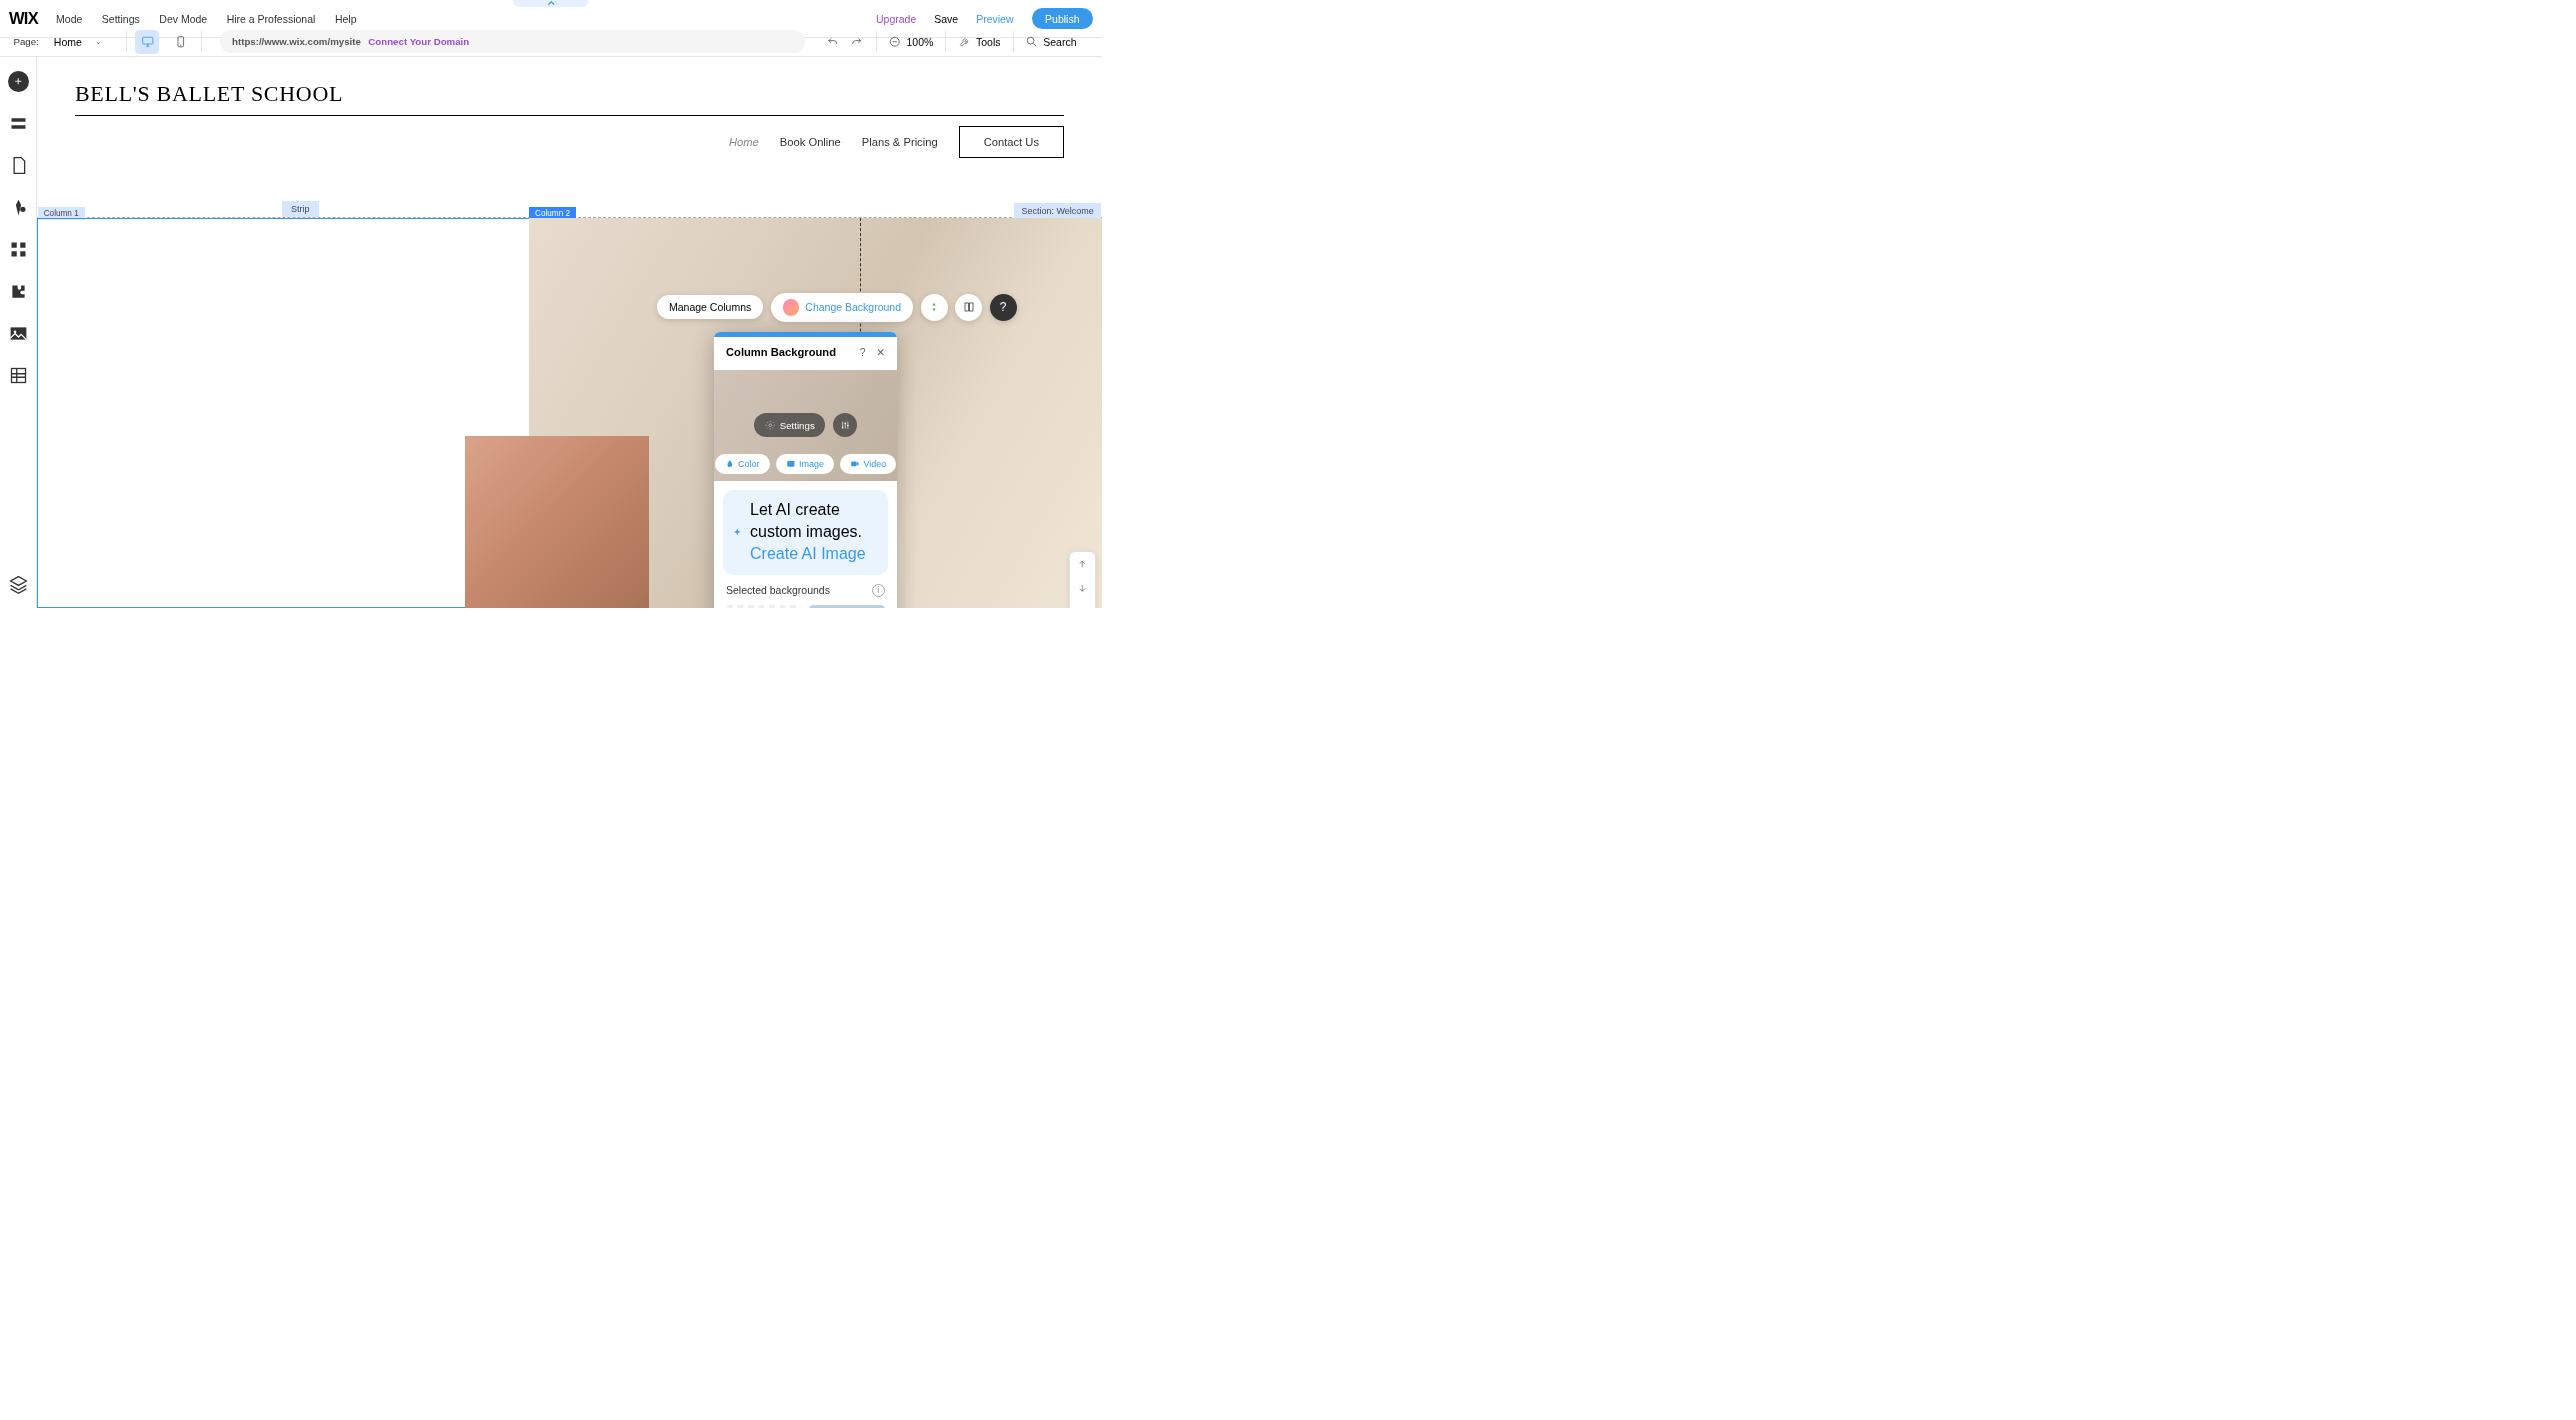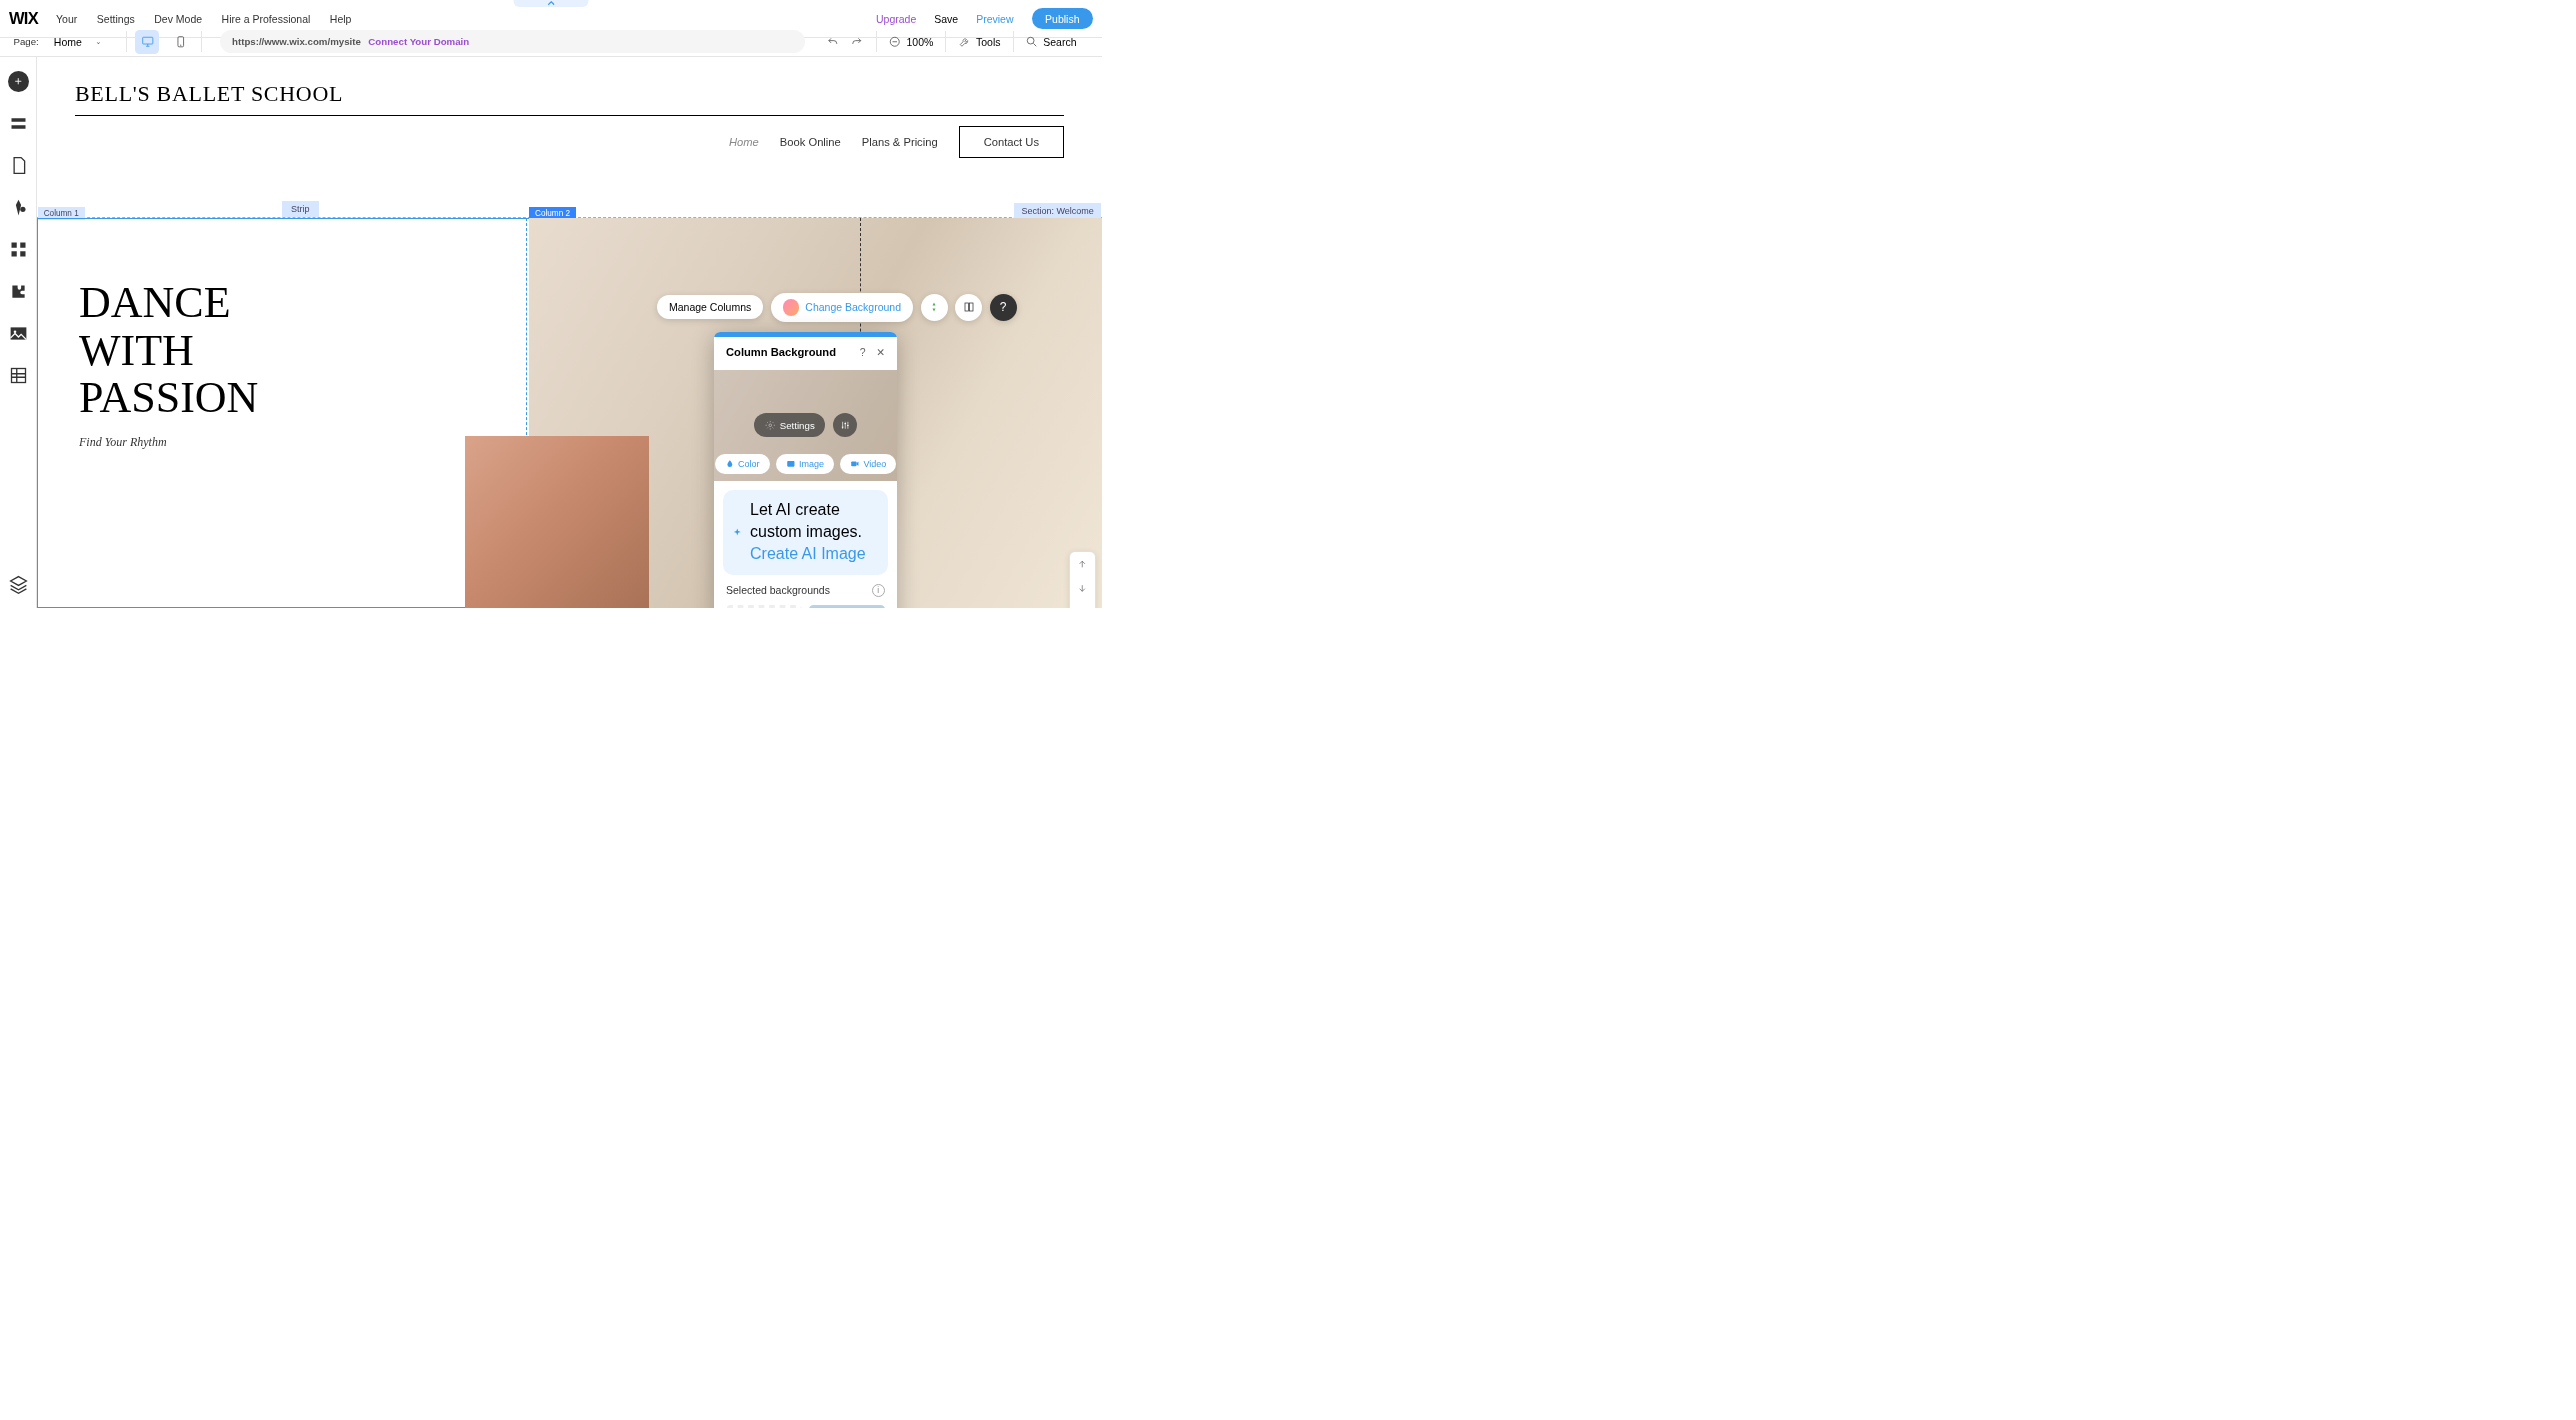--- a/index.html
+++ b/index.html
@@ -125,21 +125,21 @@
 
 <div class="top-handle">
   <svg viewBox="0 0 10 6">
       <path d="M1 5 L5 1 L9 5" stroke="#3899ec" stroke-width="1.5" fill="none"></path>
     </svg>
 </div>
 
 <div class="menu-bar">
   <div class="wix-logo">WIX</div>
   <div class="menu-items">
-    <span>Your</span>
+    <span>Mode</span>
     <span>Settings</span>
     <span>Dev Mode</span>
     <span>Hire a Professional</span>
     <span>Help</span>
   </div>
   <div class="menu-right">
     <span class="upgrade">Upgrade</span>
     <span>Save</span>
     <span class="preview">Preview</span>
     <button class="publish-btn">Publish</button>
@@ -286,24 +286,20 @@
   </div>
 
   <div class="label-tag strip-label">Strip</div>
   <div class="label-tag col1-label">Column 1</div>
   <div class="label-tag blue col2-label">Column 2</div>
   <div class="label-tag section-label">Section: Welcome</div>
 
   <div class="strip-outline"></div>
   <div class="column2">
     <div class="col2-dashed"></div>
-  </div>
-  <div class="column1">
-    <div class="hero-text">DANCE WITH PASSION</div>
-    <div class="hero-sub">Find Your Rhythm</div>
   </div>
   <div class="col1-img"></div>
 
   <div class="action-pills">
     <div class="pill">Manage Columns</div>
     <div class="pill blue-text">
       <span class="pill-avatar"></span>
       <span>Change Background</span>
     </div>
     <div class="circ-btn">

